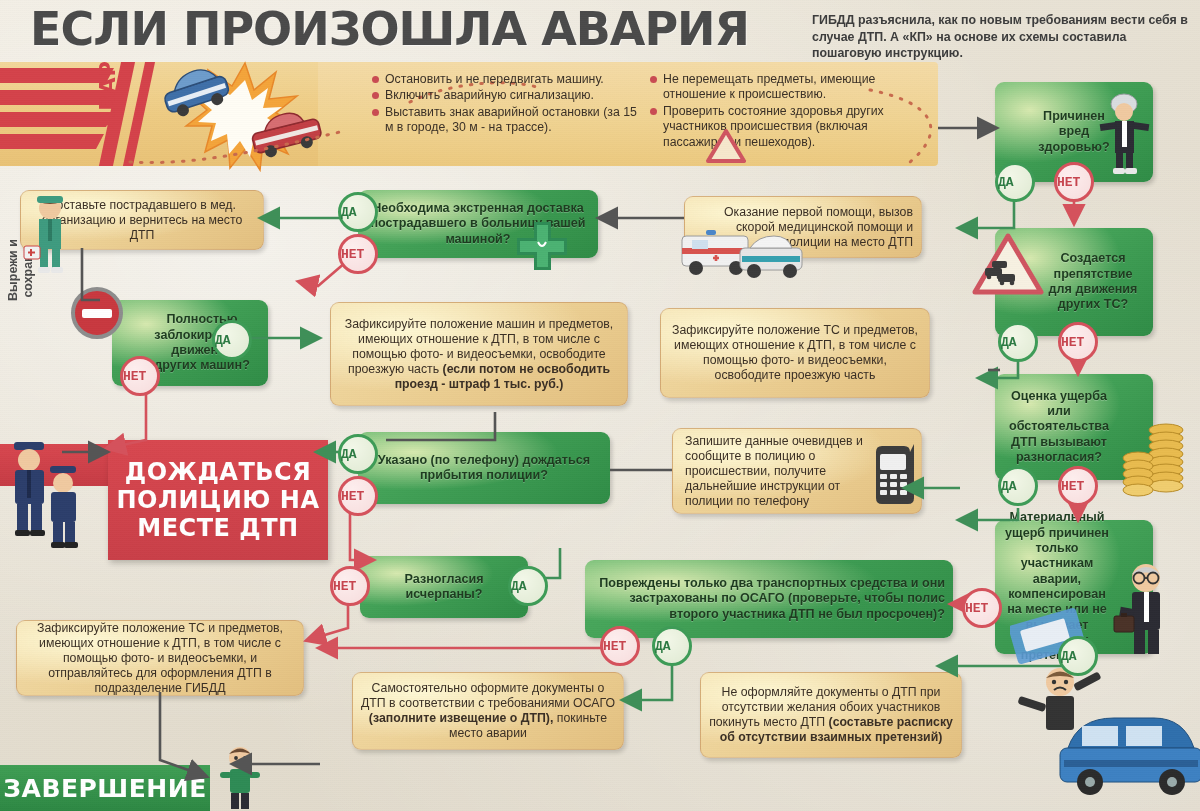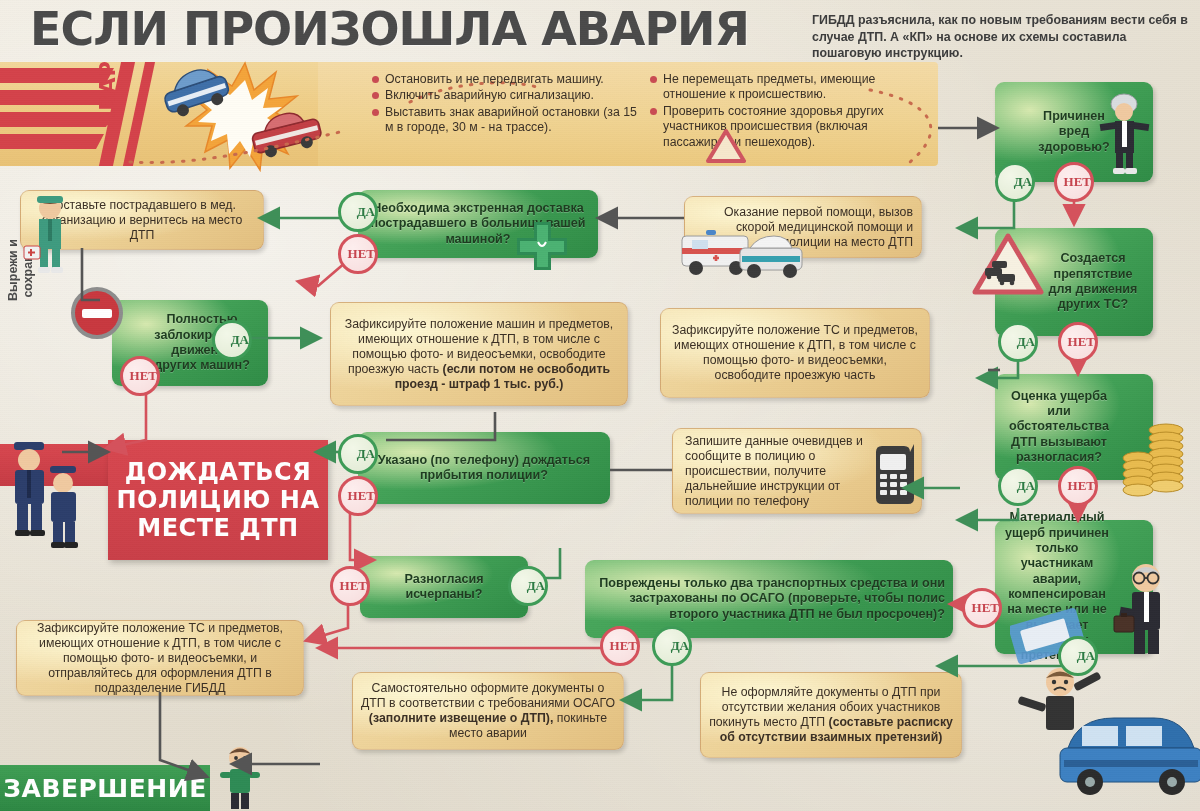--- a/index.html
+++ b/index.html
@@ -87,22 +87,22 @@
       radial-gradient(ellipse at 24% 26%, rgba(255,250,215,.95), rgba(255,250,215,0) 58%),
       linear-gradient(150deg,#f3dda9 0%, #eccf93 50%, #e3bf7f 100%);
     color:#3a2f24;font-size:12.3px;
     box-shadow:2px 3px 4px rgba(0,0,0,.16);
     border:1px solid rgba(190,140,95,.45);
   }
   .box b{font-weight:bold;}
   
   .badge{
     position:absolute;width:40px;height:40px;border-radius:50%;
-    display:flex;align-items:center;justify-content:flex-end;
-    font-weight:bold;font-size:13px;font-family:Liberation Serif, serif;
+    display:flex;align-items:center;justify-content:flex-start;
+    font-weight:bold;font-size:13px;font-family:Liberation Mono, monospace;
     box-sizing:border-box;z-index:6;
   }
   .badge.yes{
     background:radial-gradient(circle at 35% 32%,#f2f7e8,#dfe9d2);
     border:3px solid #3e9b57;color:#2c7a43;
   }
   .badge.no{
     background:radial-gradient(circle at 35% 32%,#fdeeee,#f6dcdc);
     border:3px solid #d4525c;color:#c6454f;
   }

